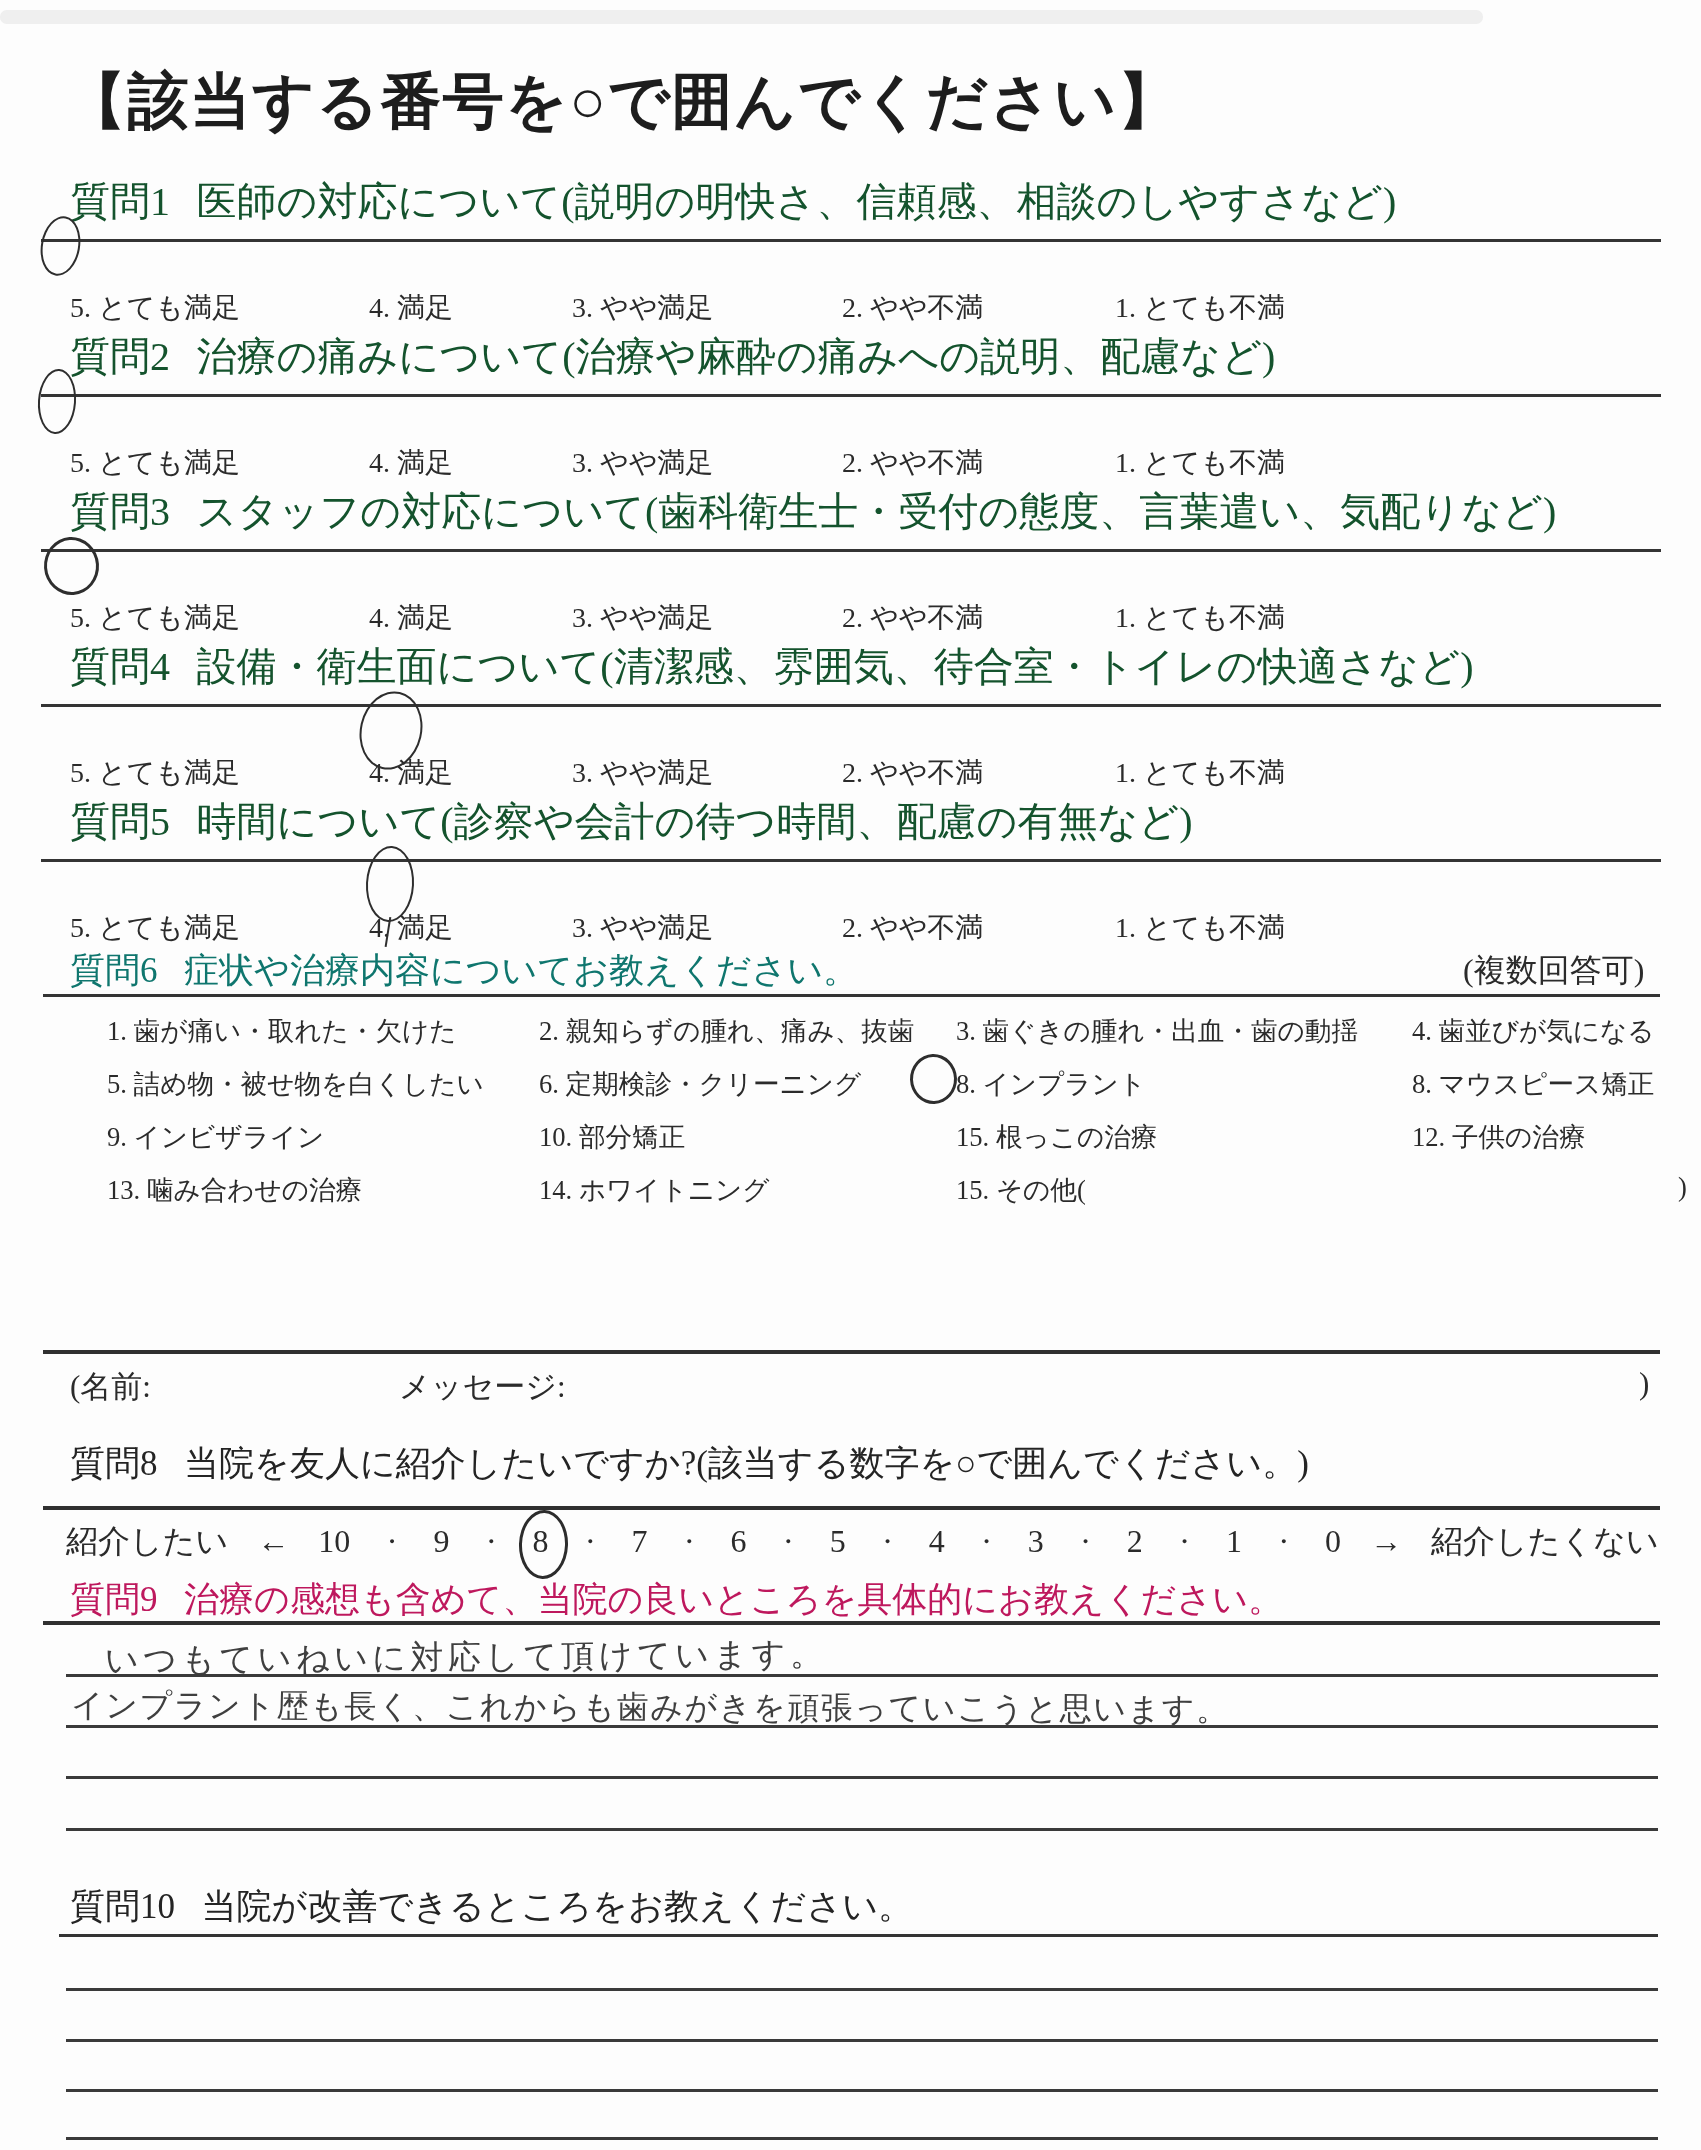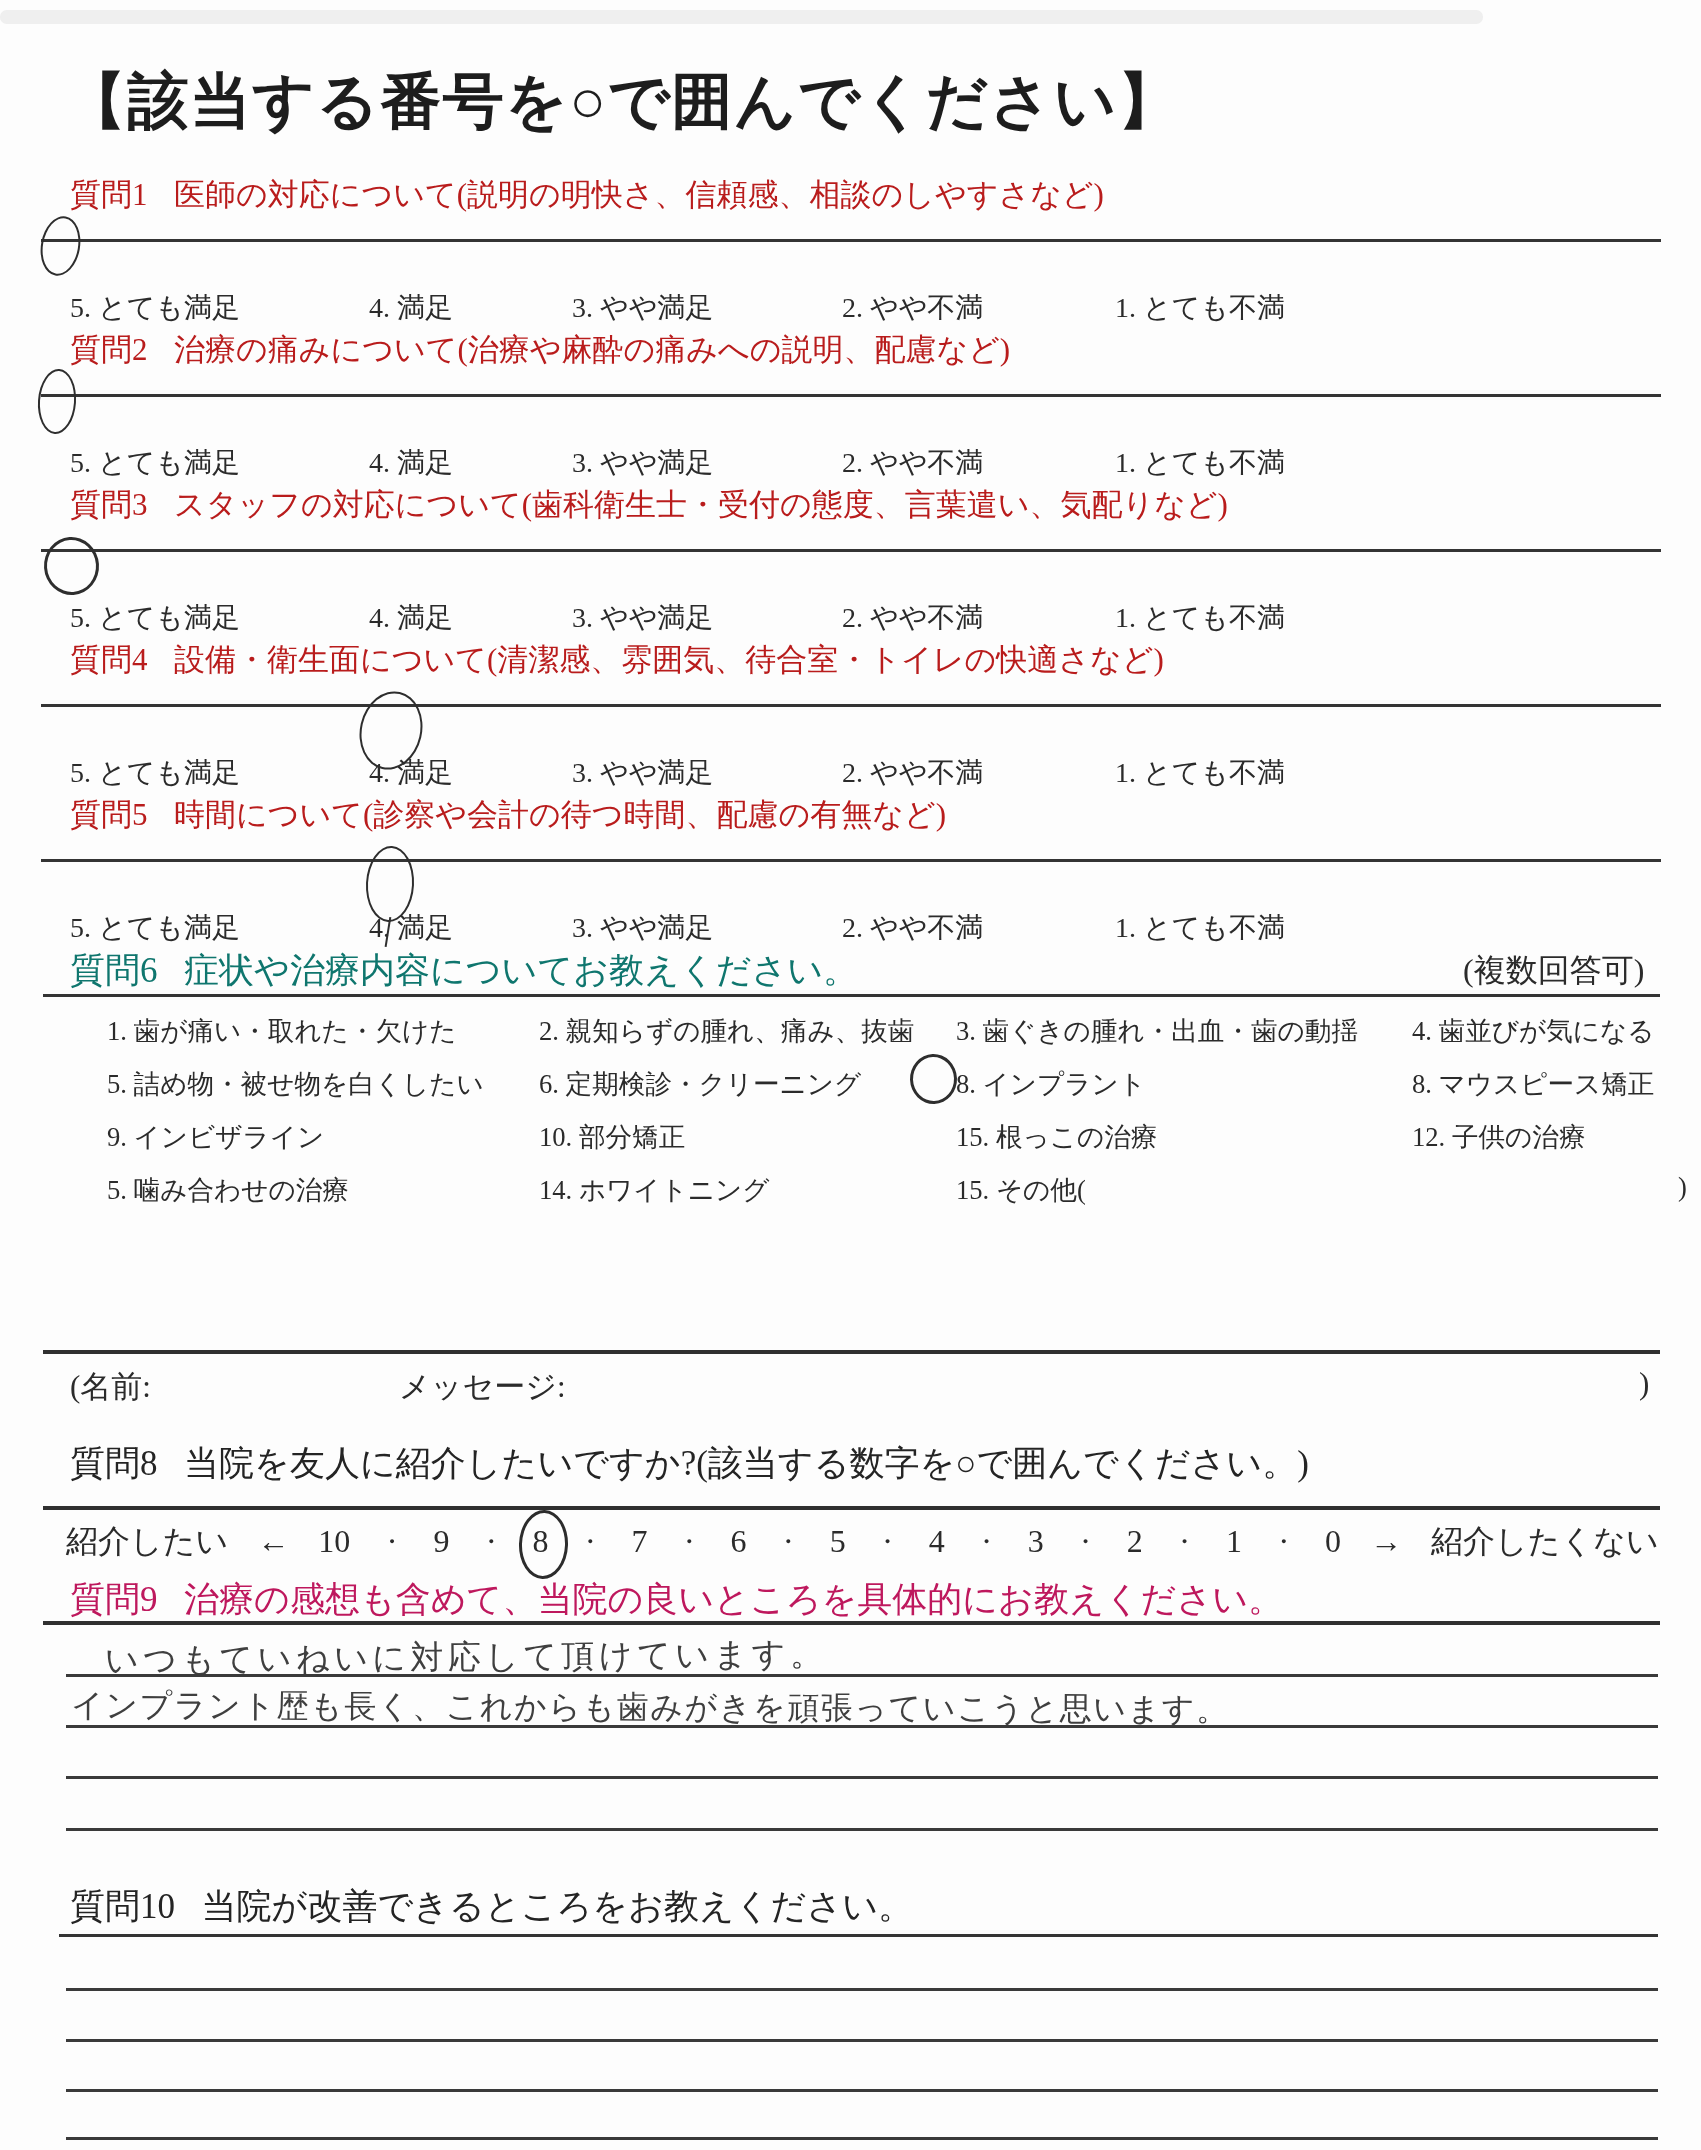--- a/index.html
+++ b/index.html
@@ -12,21 +12,21 @@
     overflow:hidden;
   }
   .scanband{position:absolute;top:10.3px;left:0;width:1483px;height:13.3px;background:#efefef;border-radius:6.6px;}
   .title{
     position:absolute;left:65px;top:61px;
     font-size:61px;font-weight:bold;letter-spacing:1.5px;white-space:nowrap;color:#1d1d1d;
   }
   
   .qblock{position:absolute;left:0;width:1701px;height:148px;}
   .qb1{top:174px}.qb2{top:329px}.qb3{top:484px}.qb4{top:639px}.qb5{top:794px}
-  .q-head{position:absolute;left:70px;top:0;font-size:31px;white-space:nowrap;color:#b91c1c;}
+  .q-head{position:absolute;left:70px;top:0;font-size:40px;white-space:nowrap;color:#14532d;}
   .q-label{margin-right:26.6px;}
   .q-rule{position:absolute;left:41px;top:65px;width:1620px;height:3px;background:#343434;}
   .q-opts{position:absolute;top:77px;left:0;width:1701px;height:40px;font-size:28px;}
   .opt{position:absolute;top:8px;white-space:nowrap;margin-top:30px;}
   .op1{left:70px}.op2{left:369px}.op3{left:572px}.op4{left:842px}.op5{left:1115px}
   
   .circ{position:absolute;border:2.2px solid #2e2e2e;border-radius:50%;background:transparent;}
   .c-q1{left:41px;top:216px;width:35px;height:56px;transform:rotate(10deg);}
   .c-q2{left:38px;top:369px;width:34px;height:61px;transform:rotate(4deg);}
   .c-q3{left:44px;top:537px;width:49px;height:52px;transform:rotate(-4deg);border-width:3px;}
@@ -166,21 +166,21 @@
   <span class="q6opt q6r0 q6c2">3. 歯ぐきの腫れ・出血・歯の動揺</span>
   <span class="q6opt q6r0 q6c3">4. 歯並びが気になる</span>
   <span class="q6opt q6r1 q6c0">5. 詰め物・被せ物を白くしたい</span>
   <span class="q6opt q6r1 q6c1">6. 定期検診・クリーニング</span>
   <span class="q6opt q6r1 q6c2">8. インプラント</span>
   <span class="q6opt q6r1 q6c3">8. マウスピース矯正</span>
   <span class="q6opt q6r2 q6c0">9. インビザライン</span>
   <span class="q6opt q6r2 q6c1">10. 部分矯正</span>
   <span class="q6opt q6r2 q6c2">15. 根っこの治療</span>
   <span class="q6opt q6r2 q6c3">12. 子供の治療</span>
-  <span class="q6opt q6r3 q6c0">5. 噛み合わせの治療</span>
+  <span class="q6opt q6r3 q6c0">13. 噛み合わせの治療</span>
   <span class="q6opt q6r3 q6c1">14. ホワイトニング</span>
   <span class="q6opt q6r3 q6c2">15. その他(</span>
   <span class="q6opt q6close">)</span>
   <div class="circ c-q6"></div>
 
   <div class="r-q7"></div>
   <span class="q7field q7name">(名前:</span>
   <span class="q7field q7msg">メッセージ:</span>
   <span class="q7field q7close">)</span>
 

